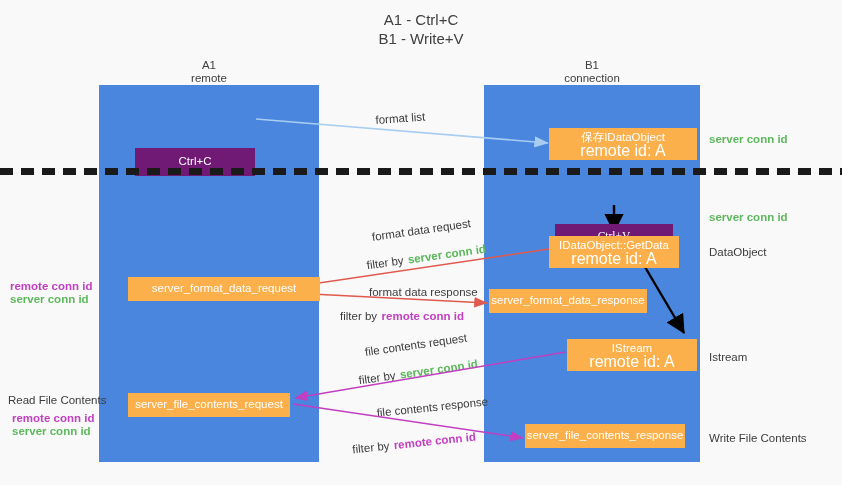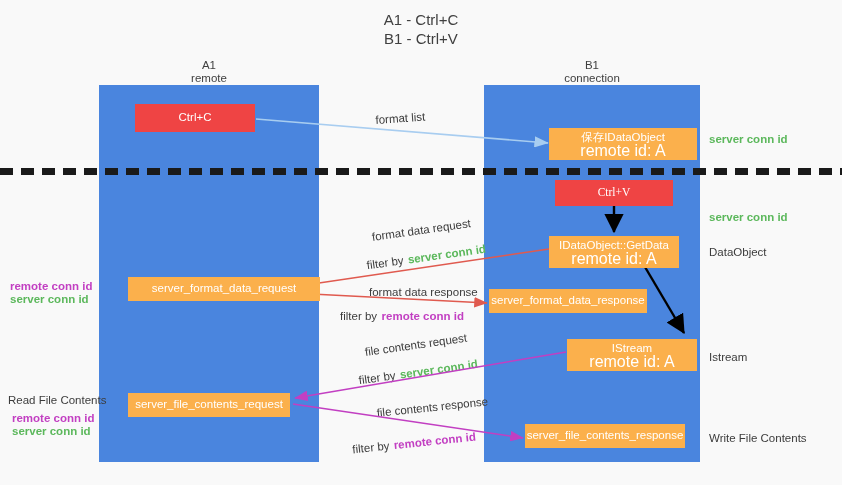--- a/index.html
+++ b/index.html
@@ -32,21 +32,21 @@
 
   
   .box{
     box-sizing:border-box;
     display:flex;align-items:center;justify-content:center;
     flex-direction:column;
     color:#ffffff;font-size:11.5px;line-height:13.5px;text-align:center;
     z-index:6;
   }
   .box.orange{background:#fbb04c;}
-  .box.green{background:#ef4444;}
+  .box.green{background:#701a75;margin-top:44px;}
   .box .l2{font-size:16px;}
 
   
   .lbl{font-size:11.5px;color:#3c3c3c;line-height:14px;white-space:nowrap;}
   .lbl.green{color:#5cb85c;font-weight:bold;}
   .lbl.purple{color:#c23fc2;font-weight:bold;}
   .lbl.rot{transform-origin:left top;}
 
   
   #dashline{
@@ -56,21 +56,21 @@
 
   svg#arrows{position:absolute;left:0;top:0;width:842px;height:485px;z-index:5;pointer-events:none;}
 </style>
 </head>
 <body>
 
 <div id="stage">
 
   <div class="abs" id="title">
     <div>A1 - Ctrl+C</div>
-    <div>B1 - Ctrl+V</div>
+    <div>B1 - Write+V</div>
   </div>
 
   <div class="abs colhead" id="colhead-a">
     <div>A1</div>
     <div>remote</div>
   </div>
   <div class="abs colhead" id="colhead-b">
     <div>B1</div>
     <div>connection</div>
   </div>

